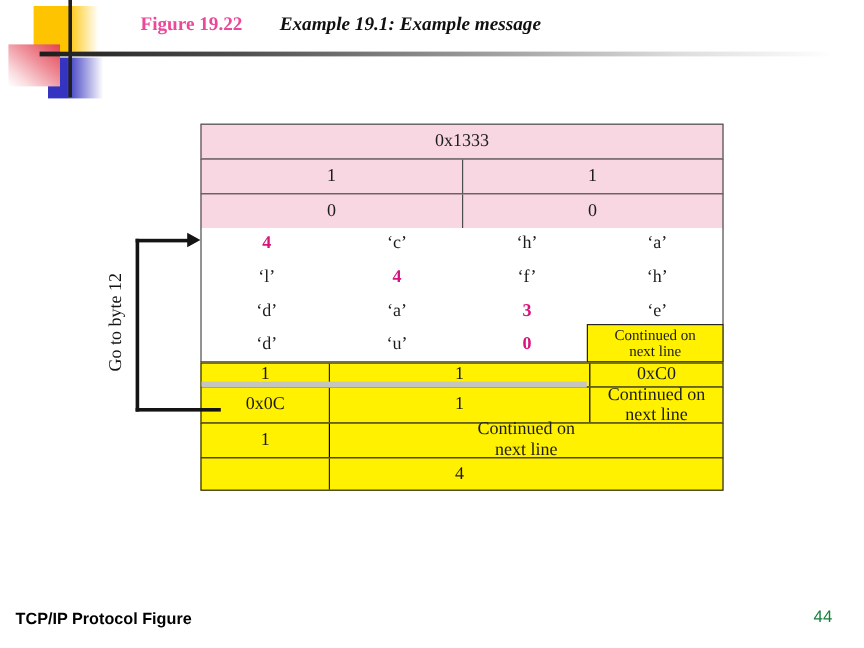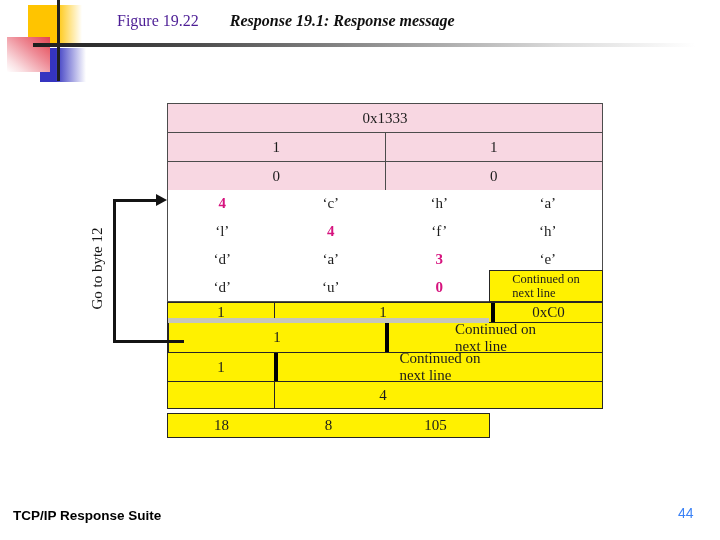--- a/index.html
+++ b/index.html
@@ -13,21 +13,21 @@
   .deco-blue{left:40px;top:48px;width:46px;height:34px;
     background:linear-gradient(to right,#3534c0 0%,#3534c0 34%,rgba(53,52,192,0) 100%);}
   .deco-red{left:7px;top:37px;width:43px;height:35px;
     background:linear-gradient(220deg,#e4434f 0%,#ee8b96 40%,#fadfe2 80%,rgba(255,255,255,0) 100%);}
   .deco-vline{left:57px;top:0;width:3px;height:81px;background:#202020;}
   .title-rule{left:33px;top:43px;width:662px;height:4px;
     background:linear-gradient(to right,#1d1d1d 0%,#4e4e4e 25%,#9a9a9a 55%,#dcdcdc 80%,rgba(255,255,255,0) 100%);}
 
   
   .header{position:absolute;left:117px;top:12px;white-space:nowrap;font-size:16px;}
-  .fig-label{color:#4c1d95;font-weight:normal;text-align:right;}
+  .fig-label{color:#ec4899;font-weight:bold;text-align:right;}
   .fig-title{margin-left:27px;font-weight:bold;font-style:italic;color:#101010;}
 
   
   .prow{position:absolute;left:167px;width:436px;height:30px;box-sizing:border-box;
     background:#f8d7e2;border:1px solid #4c4c4c;display:flex;}
   .prow .pc{flex:1;display:flex;align-items:center;justify-content:center;font-size:15px;}
   .prow .pc + .pc{border-left:1px solid #4c4c4c;}
 
   
   .wsec{position:absolute;left:167px;top:190px;width:436px;height:112px;box-sizing:border-box;
@@ -35,22 +35,22 @@
     display:grid;grid-template-columns:repeat(4,1fr);grid-template-rows:repeat(4,1fr);}
   .wsec .wc{display:flex;align-items:center;justify-content:center;font-size:15px;}
   .mag{color:#d6137e;font-weight:bold;}
 
   
   .yrow{position:absolute;left:167px;width:436px;box-sizing:border-box;background:#fff100;
     border:1px solid #262626;display:flex;}
   .yrow .yc{display:flex;align-items:center;justify-content:center;font-size:15px;box-sizing:border-box;}
   .yc1{width:106px;}
   .yc2{width:217px;border-left:1px solid #262626;}
-  .yc3{flex:1;border-left:4px solid #000000;font-family:Liberation Serif, serif;}
-  .cont{font-size:12.5px;line-height:1.12;text-align:left;white-space:pre-line;}
+  .yc3{flex:1;border-left:1px solid #000000;font-family:Liberation Serif, serif;}
+  .cont{font-size:12.5px;line-height:1.12;text-align:center;white-space:pre-line;}
   .align-right{justify-content:flex-end !important;padding-right:26px;}
   .cont-over{position:absolute;left:489px;top:270px;width:114px;height:32px;box-sizing:border-box;
     background:#fff100;border:1px solid #262626;display:flex;align-items:center;justify-content:center;z-index:3;}
   .gray-band{position:absolute;left:168px;top:318px;width:321px;height:5px;background:#c6c6bd;z-index:2;}
   .ybottom{position:absolute;left:167px;top:413px;width:323px;height:25px;box-sizing:border-box;
     background:#fff100;border:1px solid #262626;display:flex;}
   .ybottom .yeq{flex:1;display:flex;align-items:center;justify-content:center;font-size:15px;}
 
   
   .aline{position:absolute;background:#141414;}
@@ -59,36 +59,36 @@
   .arr-hbot{left:113px;top:340px;width:71px;height:3px;}
   .arr-head{position:absolute;left:156px;top:194px;width:0;height:0;
     border-left:11px solid #141414;border-top:6px solid transparent;border-bottom:6px solid transparent;}
   .goto-label{position:absolute;left:41px;top:260px;width:113px;height:17px;
     transform:rotate(-90deg);text-align:center;font-size:15px;color:#141414;}
 
   
   .footer-left{position:absolute;left:13px;top:508px;font-family:"Liberation Sans",sans-serif;
     font-weight:bold;font-size:13.5px;color:#000;}
   .page-num{position:absolute;left:678px;top:505px;font-family:"Liberation Sans",sans-serif;
-    font-size:14px;color:#3b82f6;}
+    font-size:14px;color:#15803d;}
 </style>
 </head>
 <body>
 
 <div id="slide">
 
   <div class="deco deco-gold"></div>
   <div class="deco deco-blue"></div>
   <div class="deco deco-red"></div>
   <div class="deco deco-vline"></div>
   <div class="deco title-rule"></div>
 
   <div class="header">
     <span class="fig-label">Figure 19.22</span>
-    <span class="fig-title">Response 19.1: Response message</span>
+    <span class="fig-title">Example 19.1: Example message</span>
   </div>
 
   <div class="prow" style="top:103px;">
     <div class="pc">0x1333</div>
   </div>
   <div class="prow" style="top:132px;">
     <div class="pc">1</div>
     <div class="pc">1</div>
   </div>
   <div class="prow" style="top:161px;">
@@ -120,41 +120,37 @@
 next line</span>
   </div>
 
   <div class="yrow" style="top:302px;height:21px;">
     <div class="yc yc1">1</div>
     <div class="yc yc2">1</div>
     <div class="yc yc3">0xC0</div>
   </div>
   <div class="gray-band"></div>
   <div class="yrow" style="top:322px;height:31px;">
+    <div class="yc yc1">0x0C</div>
     <div class="yc yc2">1</div>
     <div class="yc yc3 cont">Continued on
 next line</div>
   </div>
   <div class="yrow" style="top:352px;height:30px;">
     <div class="yc yc1">1</div>
     <div class="yc yc3 cont">Continued on
 next line</div>
   </div>
   <div class="yrow" style="top:381px;height:28px;">
     <div class="yc yc1"></div>
     <div class="yc yc2">4</div>
   </div>
-  <div class="ybottom">
-    <div class="yeq">18</div>
-    <div class="yeq">8</div>
-    <div class="yeq">105</div>
-  </div>
 
   <div class="aline arr-v"></div>
   <div class="aline arr-htop"></div>
   <div class="aline arr-hbot"></div>
   <div class="arr-head"></div>
   <div class="goto-label">Go to byte 12</div>
 
-  <div class="footer-left">TCP/IP Response Suite</div>
+  <div class="footer-left">TCP/IP Protocol Figure</div>
   <div class="page-num">44</div>
 
 </div>
 
 </body></html>

